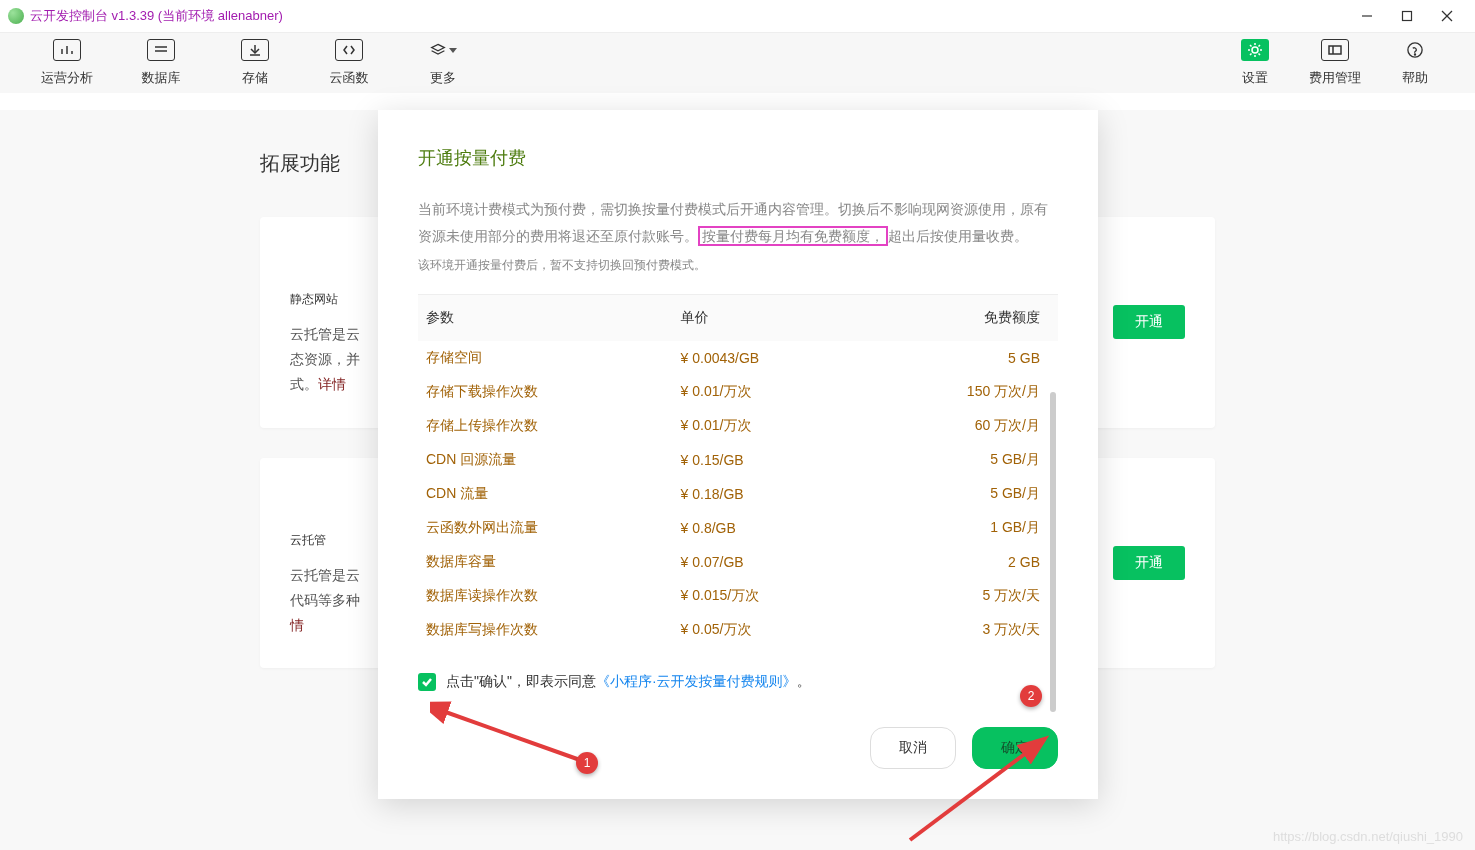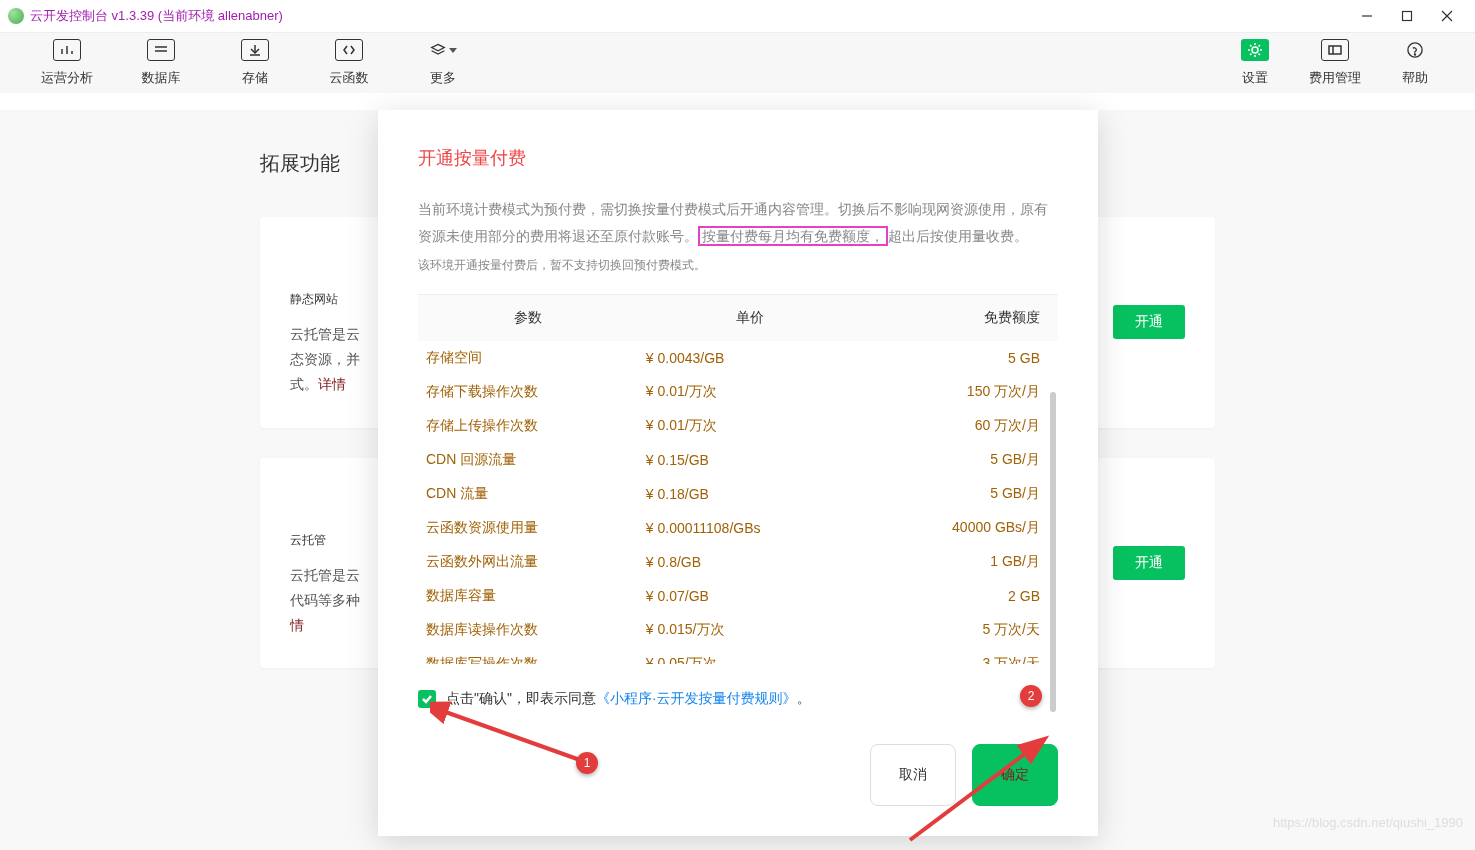--- a/index.html
+++ b/index.html
@@ -29,48 +29,48 @@
   .bgcontent { position:absolute; top:110px; left:0; right:0; bottom:0; background:#f8f8f8; padding: 40px 260px; }
   .section-title { font-size: 20px; font-weight: 500; margin-bottom: 40px; color:#333; }
   .card { background:#fff; border-radius:4px; padding:30px 30px; margin-bottom:30px; display:flex; position:relative; box-shadow: 0 1px 3px rgba(0,0,0,0.04);}
   .card .ctitle { font-size:12px; font-weight:400; margin-bottom:14px;margin-top:44px;}
   .card .cdesc { font-size:14px; color:#555; line-height:1.8; max-width:700px;}
   .card .cdesc .link { color:#7f1d1d; cursor:pointer;}
   .card .openbtn { position:absolute; right:30px; top:50%; transform:translateY(-50%); background:#07c160; color:#fff; border:none; padding:8px 22px; border-radius:3px; font-size:14px; cursor:pointer;}
 
   
   .modal { position:absolute; left:378px; top:110px; width:720px; background:#fff; box-shadow: 0 6px 30px rgba(0,0,0,0.15); padding: 36px 40px 30px; z-index:10; }
-  .mtitle { font-size:18px; font-weight:500; color:#ef4444; margin-bottom:26px;}
+  .mtitle { font-size:18px; font-weight:500; color:#4d7c0f; margin-bottom:26px;}
   .mdesc { font-size:14px; color:#888; line-height:1.9; margin-bottom:8px;}
   .mdesc .hl { border:2px solid #e342c3; padding:0 2px; color:#888;}
   .mnote { font-size:12px; color:#888; margin-bottom:20px;}
   .tablewrap { border-top:1px solid #eee; max-height: 370px; overflow-y:auto; }
   table { width:100%; border-collapse: collapse; font-size:14px; }
-  thead th { text-align:center; font-weight:400; color:#333; padding:14px 8px; background:#fafafa; position:sticky; top:0;}
+  thead th { text-align:left; font-weight:400; color:#333; padding:14px 8px; background:#fafafa; position:sticky; top:0;}
   thead th:last-child { text-align:right; padding-right:18px;}
   tbody td { padding:8px 8px; color:#a16207; border:none;}
   tbody td:last-child { text-align:right; padding-right:18px;}
   tbody tr { height:34px;}
   .scrollbar-track { position:absolute; right:42px; top:282px; width:6px; height:360px; background:transparent;}
   .scrollbar-thumb { width:6px; height:320px; background:#ccc; border-radius:3px;}
 
   .consent { margin-top:26px; display:flex; align-items:center; font-size:14px; color:#333;}
   .consent .chk { width:18px; height:18px; background:#07c160; border-radius:3px; margin-right:10px; display:flex; align-items:center; justify-content:center; cursor:pointer;}
   .consent .chk svg { width:12px; height:12px; stroke:#fff; stroke-width:2.5; fill:none;}
   .consent .rulelink { color:#1485ee; cursor:pointer;}
 
   .mactions { margin-top:36px; text-align:right;}
-  .btn { display:inline-block; padding:21px 28px; border-radius:8px; font-size:14px; cursor:pointer; margin-left:12px;}
+  .btn { display:inline-block; padding:11px 28px; border-radius:14px; font-size:14px; cursor:pointer; margin-left:12px;}
   .btn.cancel { background:#fff; border:1px solid #ddd; color:#333;}
-  .btn.ok { background:#07c160; border:1px solid #07c160; color:#7f1d1d;}
+  .btn.ok { background:#07c160; border:1px solid #07c160; color:#14532d;}
 
   
   .pill { position:absolute; width:22px; height:22px; border-radius:50%; background:#e23c3c; color:#fff; font-size:12px; display:flex; align-items:center; justify-content:center; z-index:20; box-shadow:0 2px 4px rgba(0,0,0,0.3);}
   .arrow { position:absolute; z-index:19; pointer-events:none;}
-  .watermark { position:absolute; right:12px; bottom:20px; font-size:13px; color:#ddd; z-index:30;}
+  .watermark { position:absolute; right:12px; bottom:6px; font-size:13px; color:#ddd; z-index:30;}
 </style>
 </head>
 <body>
 
 <div class="titlebar">
   <div class="logo"></div>
   <div>云开发控制台 v1.3.39  (当前环境 allenabner)</div>
   <div class="spacer"></div>
   <div class="winbtn">
       <svg viewBox="0 0 12 12">
@@ -239,25 +239,20 @@
             <td>CDN 回源流量</td>
             <td>¥ 0.15/GB</td>
             <td>5 GB/月</td>
           </tr>
           <tr>
             <td>CDN 流量</td>
             <td>¥ 0.18/GB</td>
             <td>5 GB/月</td>
           </tr>
           <tr>
-            <td>云函数资源使用量</td>
-            <td>¥ 0.00011108/GBs</td>
-            <td>40000 GBs/月</td>
-          </tr>
-          <tr>
             <td>云函数外网出流量</td>
             <td>¥ 0.8/GB</td>
             <td>1 GB/月</td>
           </tr>
           <tr>
             <td>数据库容量</td>
             <td>¥ 0.07/GB</td>
             <td>2 GB</td>
           </tr>
           <tr>

